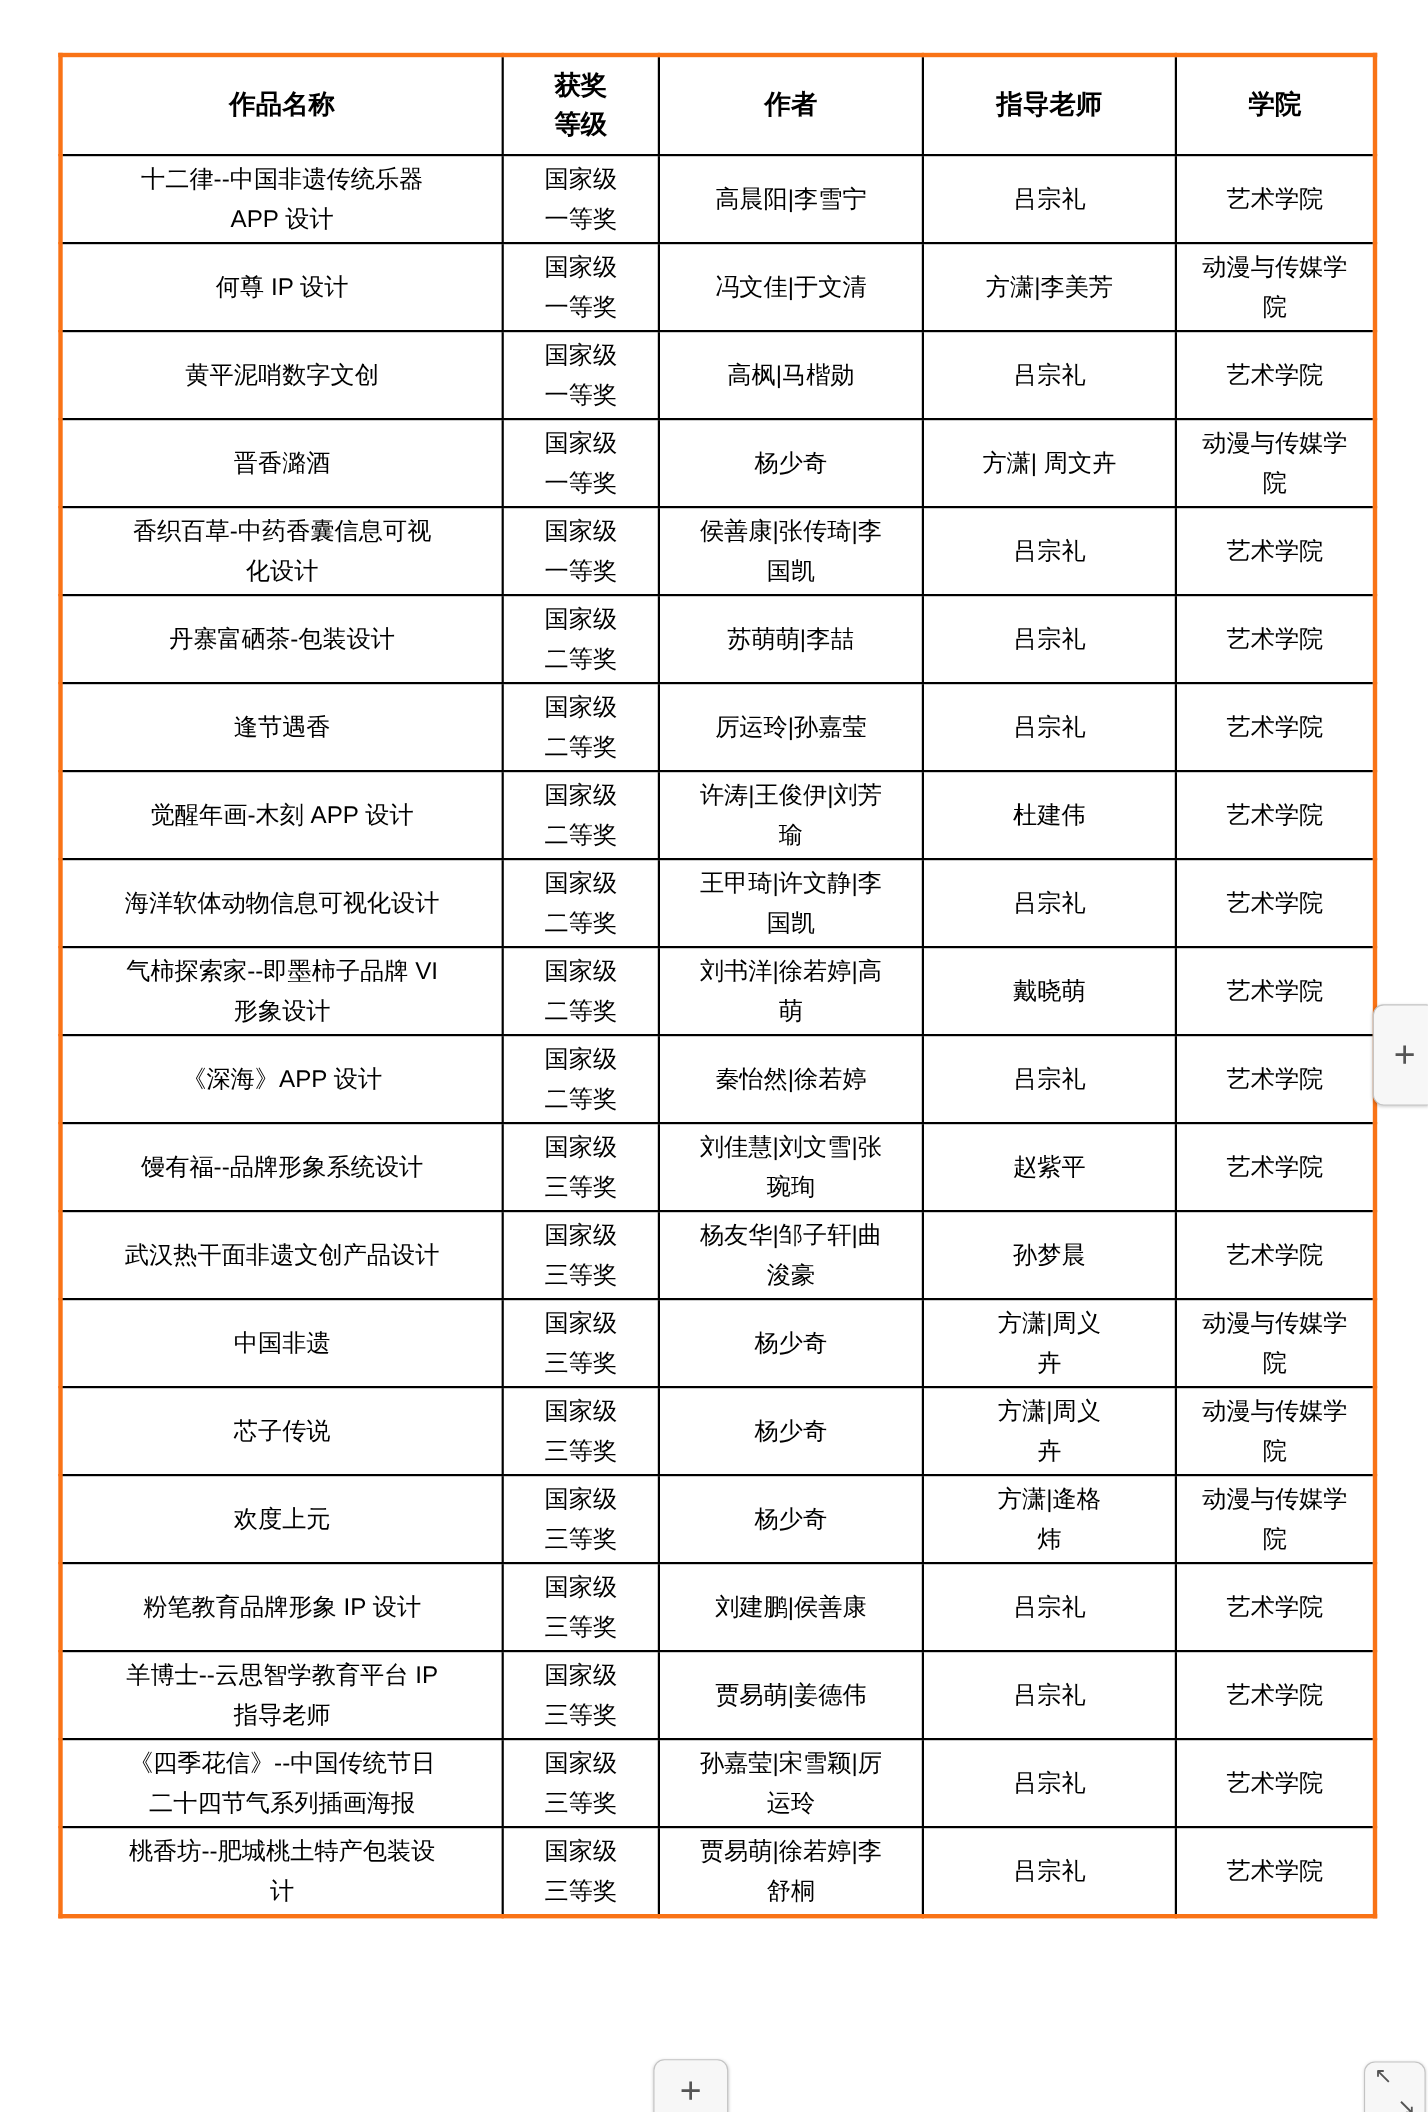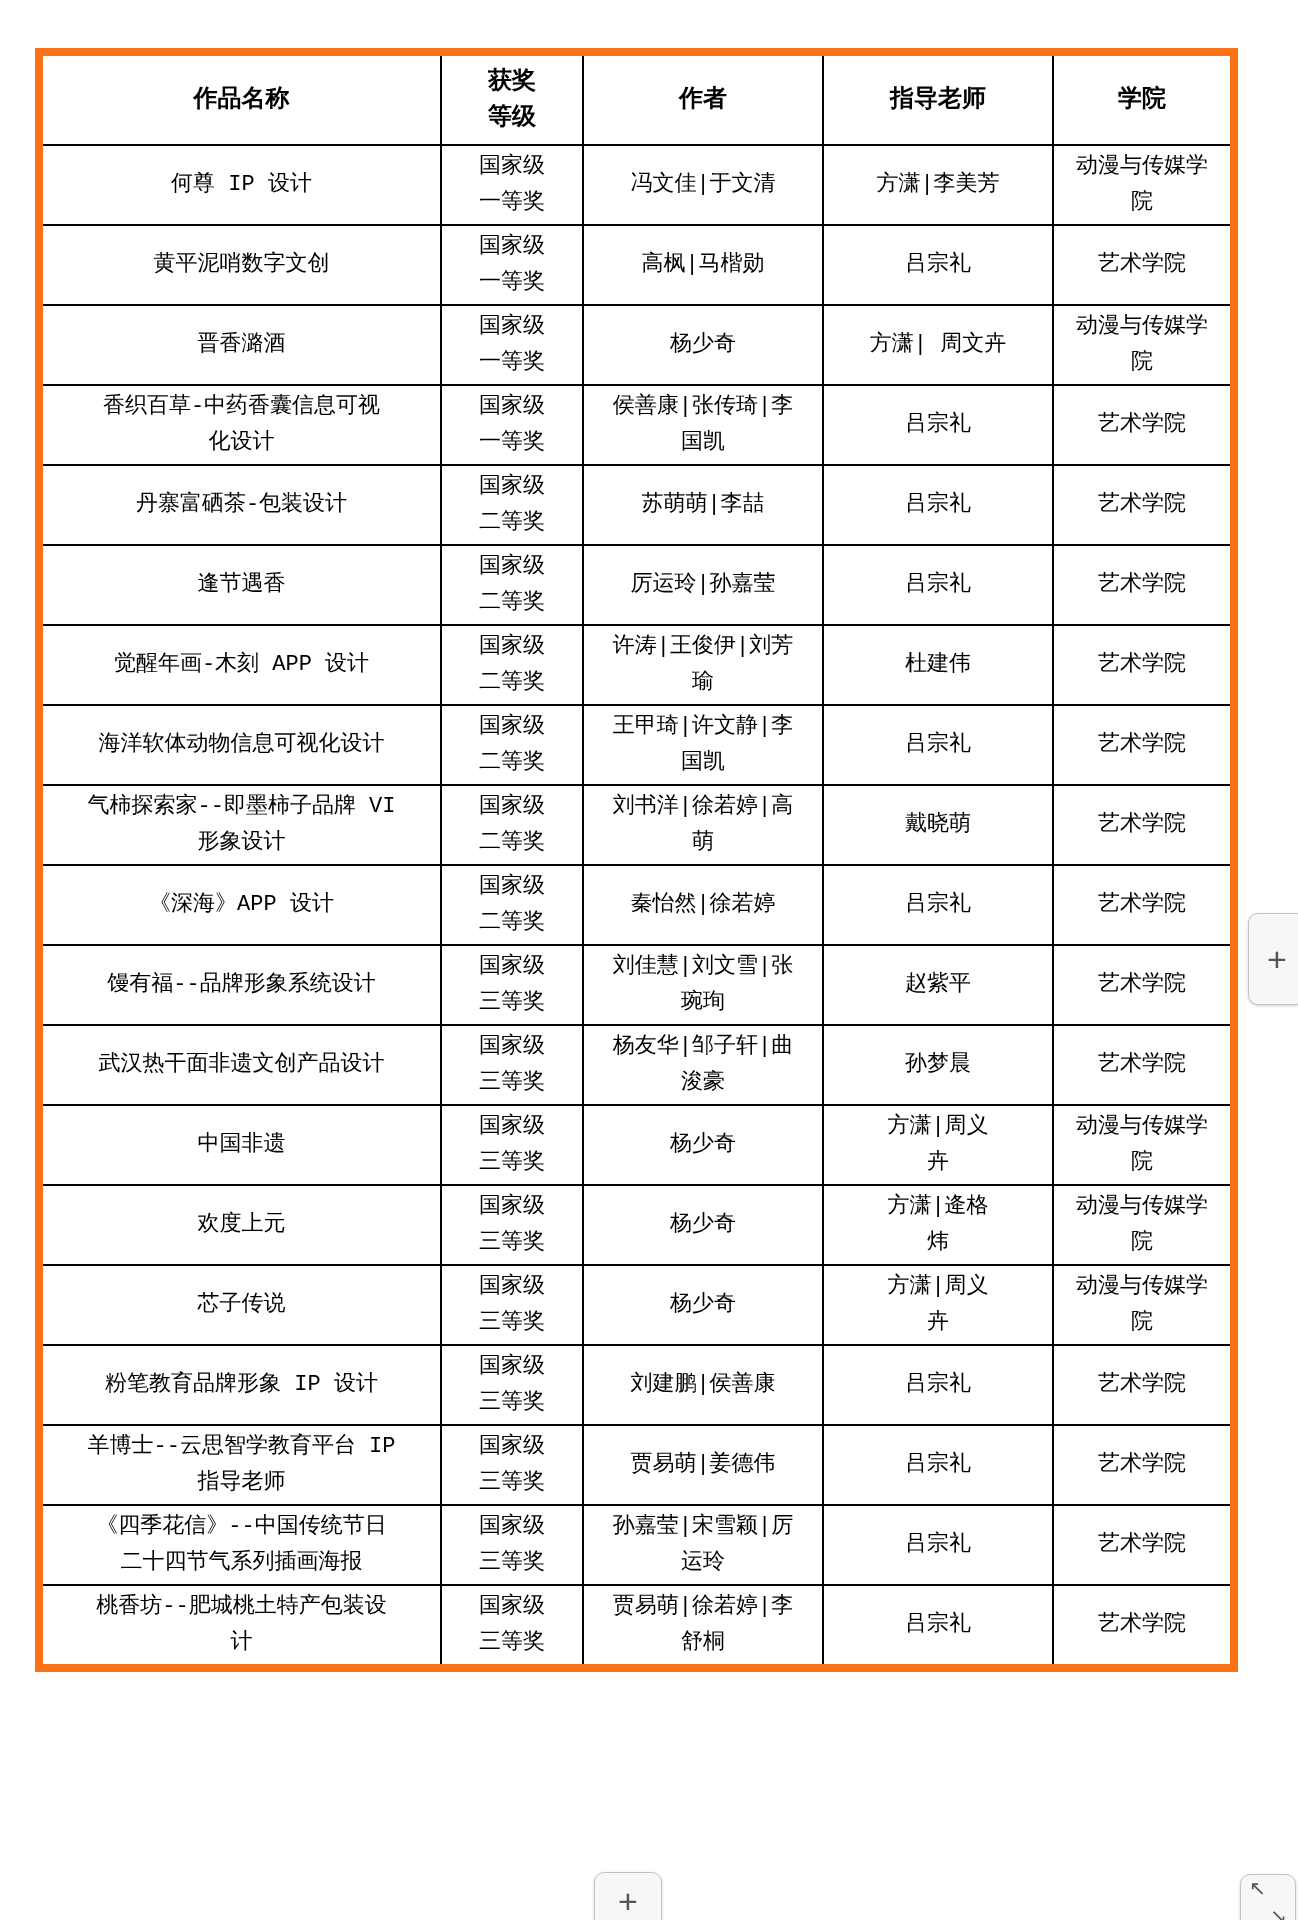--- a/index.html
+++ b/index.html
@@ -4,26 +4,25 @@
 <style>
   html,body{margin:0;padding:0;}
   body{
     width:1298px;height:1920px;
     position:relative;overflow:hidden;
     background:#ffffff;
     font-family:"Liberation Sans","DejaVu Sans",sans-serif;
     color:#000;
   }
   .doc-table{
-    position:absolute;left:35px;top:48px;
+    position:absolute;left:53px;top:48px;
     width:1195px;
     border-collapse:collapse;
     table-layout:fixed;
-    border:8px solid #f97316;
-    font-family:Liberation Mono, monospace;
+    border:4px solid #f97316;
   }
   .doc-table th,.doc-table td{
     border:2px solid #000;
     text-align:center;
     vertical-align:middle;
     white-space:pre-line;
     padding:2px 6px;
     overflow:hidden;
   }
   .doc-table th{
@@ -77,20 +76,29 @@
         <th>作品名称</th>
         <th>获奖
 等级</th>
         <th>作者</th>
         <th>指导老师</th>
         <th>学院</th>
       </tr>
   </thead>
   <tbody>
       <tr>
+        <td class="c0">十二律--中国非遗传统乐器
+APP 设计</td>
+        <td class="c1">国家级
+一等奖</td>
+        <td class="c2">高晨阳|李雪宁</td>
+        <td class="c3">吕宗礼</td>
+        <td class="c4">艺术学院</td>
+      </tr>
+      <tr>
         <td class="c0">何尊 IP 设计</td>
         <td class="c1">国家级
 一等奖</td>
         <td class="c2">冯文佳|于文清</td>
         <td class="c3">方潇|李美芳</td>
         <td class="c4">动漫与传媒学
 院</td>
       </tr>
       <tr>
         <td class="c0">黄平泥哨数字文创</td>
@@ -193,36 +201,36 @@
         <td class="c0">中国非遗</td>
         <td class="c1">国家级
 三等奖</td>
         <td class="c2">杨少奇</td>
         <td class="c3">方潇|周义
 卉</td>
         <td class="c4">动漫与传媒学
 院</td>
       </tr>
       <tr>
+        <td class="c0">芯子传说</td>
+        <td class="c1">国家级
+三等奖</td>
+        <td class="c2">杨少奇</td>
+        <td class="c3">方潇|周义
+卉</td>
+        <td class="c4">动漫与传媒学
+院</td>
+      </tr>
+      <tr>
         <td class="c0">欢度上元</td>
         <td class="c1">国家级
 三等奖</td>
         <td class="c2">杨少奇</td>
         <td class="c3">方潇|逄格
 炜</td>
-        <td class="c4">动漫与传媒学
-院</td>
-      </tr>
-      <tr>
-        <td class="c0">芯子传说</td>
-        <td class="c1">国家级
-三等奖</td>
-        <td class="c2">杨少奇</td>
-        <td class="c3">方潇|周义
-卉</td>
         <td class="c4">动漫与传媒学
 院</td>
       </tr>
       <tr>
         <td class="c0">粉笔教育品牌形象 IP 设计</td>
         <td class="c1">国家级
 三等奖</td>
         <td class="c2">刘建鹏|侯善康</td>
         <td class="c3">吕宗礼</td>
         <td class="c4">艺术学院</td>

